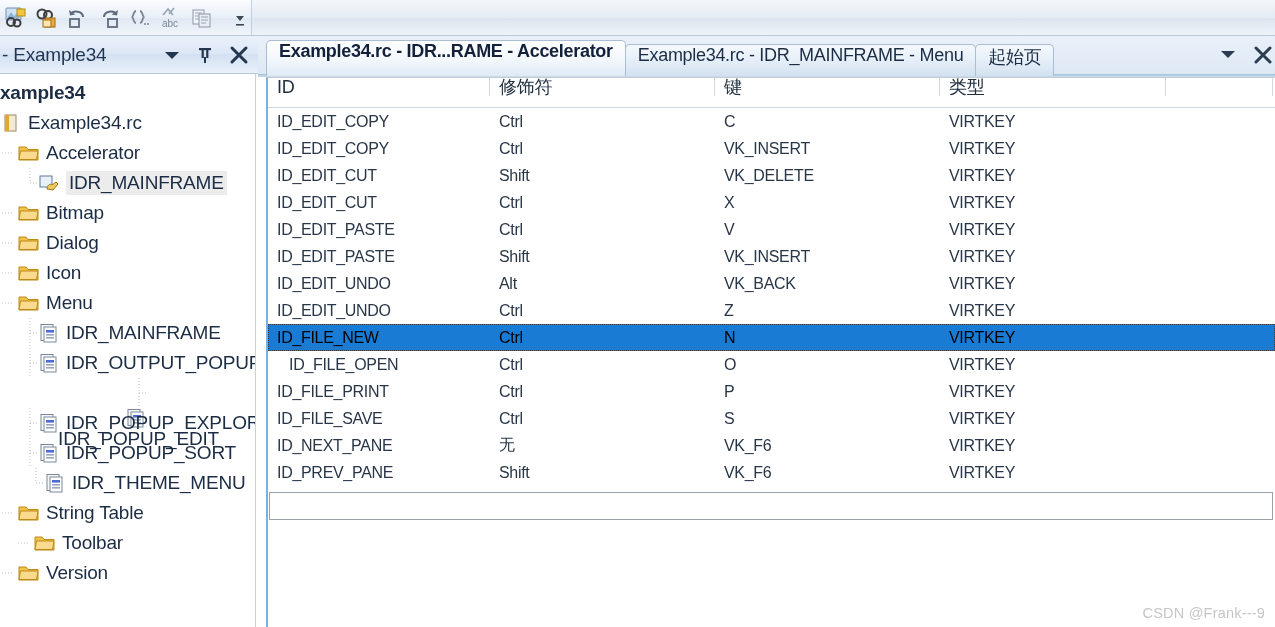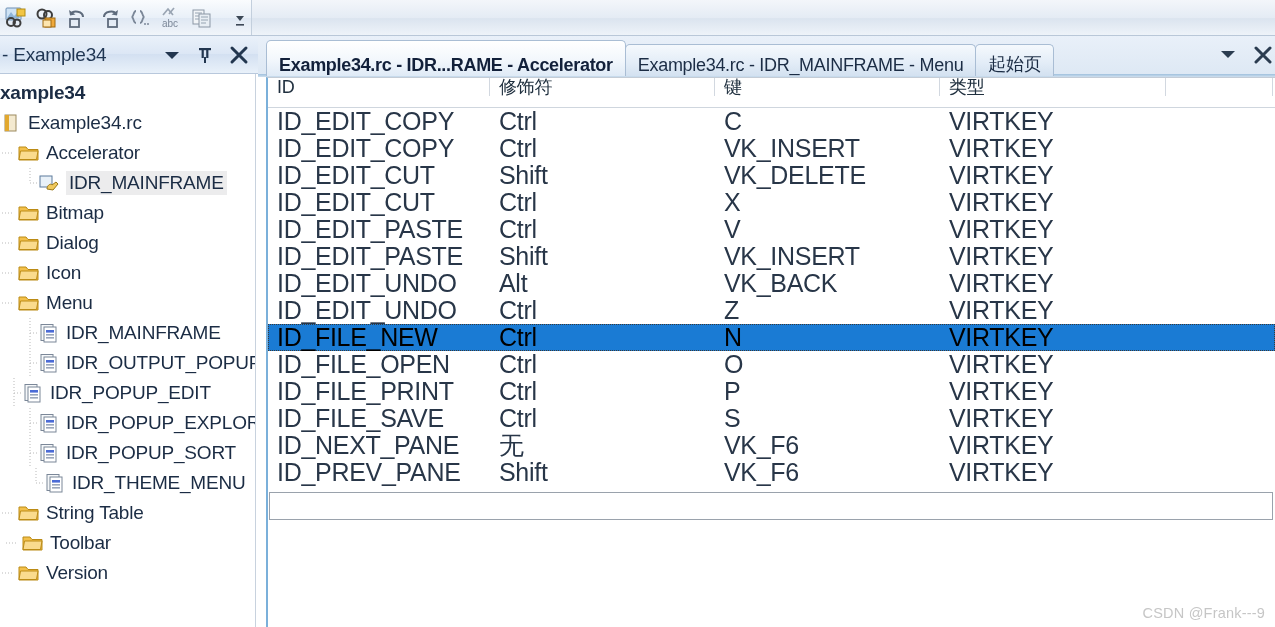--- a/index.html
+++ b/index.html
@@ -97,21 +97,21 @@
   }
   #tabstrip {
     position: absolute; left: 0; top: 0;
     width: 1017px; height: 40px;
     background: linear-gradient(to bottom, #e9f0f9 0%, #dde8f4 100%);
     display: flex; align-items: flex-end;
     padding-left: 8px;
   }
   .tab {
     height: 32px;
-    display: flex; align-items: flex-end;
+    display: flex; align-items: flex-start;
     padding: 0 12px;
     font-size: 18px;
     color: #1b2c44;
     border: 1px solid #a9bdd4;
     border-bottom: none;
     border-radius: 5px 5px 0 0;
     white-space: nowrap;
     letter-spacing: -0.3px;
     margin-right: -1px;
     position: relative;
@@ -162,21 +162,21 @@
   .grow {
     position: relative;
     height: 27px;
     display: block;
     width: 100%;
   }
   .grow.sel { background: #1a7bd4; outline: 1px dotted #3a3a3a; outline-offset: -1px; }
   .gcell {
     position: absolute; top: 0; height: 27px;
     display: flex; align-items: center;
-    font-size: 25px;
+    font-size: 16px;
     color: #283648;
     padding-left: 9px;
     white-space: nowrap;
     letter-spacing: -0.3px;
   }
   .grow.sel .gcell { color: #000000; }
   #new-row {
     position: absolute; left: 1px;
     width: 1004px; height: 28px;
     border: 1px solid #9aa2ac;
@@ -418,21 +418,21 @@
           <svg width="22" height="20" viewBox="0 0 22 20">
             <rect x="3" y="1.5" width="12" height="16" fill="#f5f7f9" stroke="#7b8798"></rect>
             <rect x="6" y="4" width="12" height="15" fill="#ffffff" stroke="#7b8798"></rect>
             <rect x="8" y="7" width="8" height="2.6" fill="#4b6bd6"></rect>
             <rect x="8" y="11" width="8" height="1.6" fill="#9aa6bb"></rect>
             <rect x="8" y="14" width="8" height="1.6" fill="#9aa6bb"></rect>
           </svg>
         </span>
         <span class="tlabel">IDR_OUTPUT_POPUP</span>
       </div>
-      <div class="tnode" style="padding-left: 6px;">
+      <div class="tnode" style="padding-left: 22px; flex-direction: column;">
         <span class="dots">
           <svg width="16" height="30" viewBox="0 0 16 30">
             <path d="M8 0 L8 30" stroke="#b9b9b9" stroke-width="1" stroke-dasharray="1 2"></path>
             <path d="M8 15 L16 15" stroke="#b9b9b9" stroke-width="1" stroke-dasharray="1 2"></path>
           </svg>
         </span>
         <span class="ticon">
           <svg width="22" height="20" viewBox="0 0 22 20">
             <rect x="3" y="1.5" width="12" height="16" fill="#f5f7f9" stroke="#7b8798"></rect>
             <rect x="6" y="4" width="12" height="15" fill="#ffffff" stroke="#7b8798"></rect>
@@ -504,21 +504,21 @@
           </svg>
         </span>
         <span class="ticon">
           <svg width="22" height="20" viewBox="0 0 22 20">
             <path d="M1 4 L8 4 L10 6.5 L20 6.5 L20 17 L1 17 Z" fill="#f3c04a" stroke="#bb8b16"></path>
             <path d="M2.5 8 L20 8 L18.5 16.5 L1 16.5 Z" fill="#fadb8e" stroke="#bb8b16"></path>
           </svg>
         </span>
         <span class="tlabel">String Table</span>
       </div>
-      <div class="tnode" style="padding-left: 6px;">
+      <div class="tnode" style="padding-left: 18px;">
         <span class="dots">
           <svg width="16" height="30" viewBox="0 0 16 30">
             <path d="M0 15 L10 15" stroke="#b9b9b9" stroke-width="1" stroke-dasharray="1 2"></path>
           </svg>
         </span>
         <span class="ticon">
           <svg width="22" height="20" viewBox="0 0 22 20">
             <path d="M1 4 L8 4 L10 6.5 L20 6.5 L20 17 L1 17 Z" fill="#f3c04a" stroke="#bb8b16"></path>
             <path d="M2.5 8 L20 8 L18.5 16.5 L1 16.5 Z" fill="#fadb8e" stroke="#bb8b16"></path>
           </svg>
@@ -637,21 +637,21 @@
           <div class="gcell" style="left: 447px; width: 225px;">Z</div>
           <div class="gcell" style="left: 672px; width: 226px;">VIRTKEY</div>
         </div>
         <div class="grow sel">
           <div class="gcell" style="left: 0px; width: 222px;">ID_FILE_NEW</div>
           <div class="gcell" style="left: 222px; width: 225px;">Ctrl</div>
           <div class="gcell" style="left: 447px; width: 225px;">N</div>
           <div class="gcell" style="left: 672px; width: 226px;">VIRTKEY</div>
         </div>
         <div class="grow">
-          <div class="gcell" style="left: 0px; width: 222px;">ID_FILE_OPEN</div>
+          <div class="gcell" style="left: 12px; width: 222px;">ID_FILE_OPEN</div>
           <div class="gcell" style="left: 222px; width: 225px;">Ctrl</div>
           <div class="gcell" style="left: 447px; width: 225px;">O</div>
           <div class="gcell" style="left: 672px; width: 226px;">VIRTKEY</div>
         </div>
         <div class="grow">
           <div class="gcell" style="left: 0px; width: 222px;">ID_FILE_PRINT</div>
           <div class="gcell" style="left: 222px; width: 225px;">Ctrl</div>
           <div class="gcell" style="left: 447px; width: 225px;">P</div>
           <div class="gcell" style="left: 672px; width: 226px;">VIRTKEY</div>
         </div>

